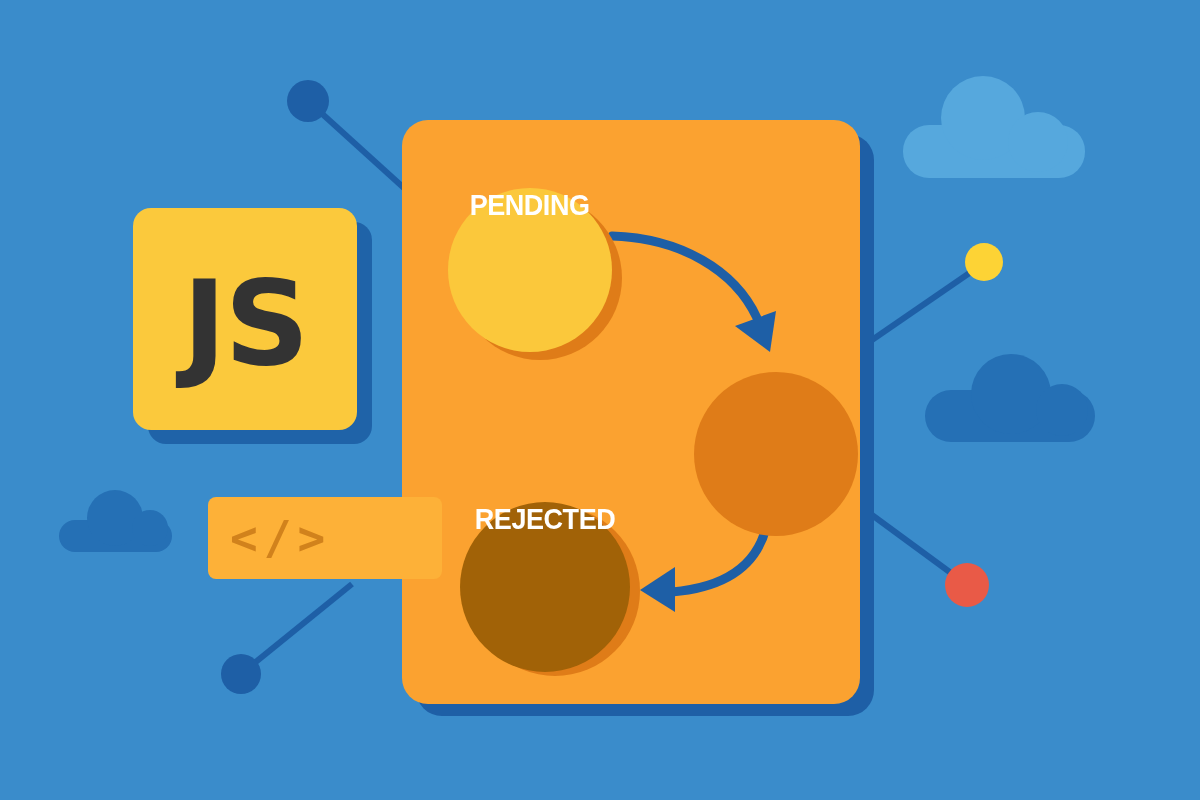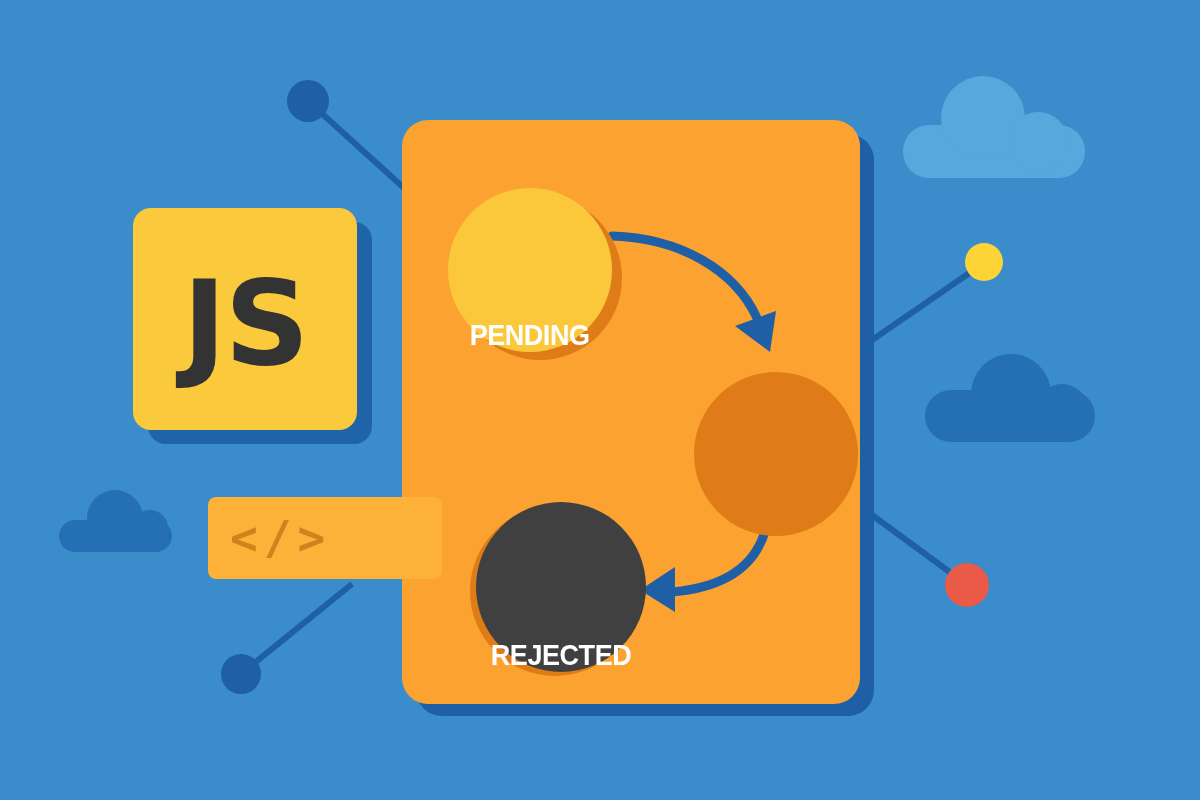--- a/index.html
+++ b/index.html
@@ -40,36 +40,36 @@
       position: absolute; left: 208px; top: 497px; width: 234px; height: 82px;
       background: #fdb138; border-radius: 8px;
       display: flex; align-items: center; padding-left: 22px; box-sizing: border-box;
     }
     .code-tag-text {
       font-family: "DejaVu Sans Mono", monospace; font-weight: bold;
       font-size: 46px; color: #d1821c; letter-spacing: 6px;
     }
 
     .state { position: absolute; border-radius: 50%;
-      display: flex; align-items: flex-end; justify-content: center; }
+      display: flex; align-items: flex-start; justify-content: center; }
     .state-shadow { position: absolute; border-radius: 50%; background: #df7c18; }
     .state-label {
       font-family: "Liberation Sans", sans-serif; font-weight: bold;
       color: #ffffff; font-size: 30px; letter-spacing: -0.5px;
       transform: scaleX(0.9);
     }
 
     .pending-shadow { left: 458px; top: 196px; width: 164px; height: 164px; }
     .pending { left: 448px; top: 188px; width: 164px; height: 164px; background: #fbc83b; }
 
     .fulfilled-shadow { left: 694px; top: 372px; width: 164px; height: 164px; }
     .fulfilled { left: 684px; top: 362px; width: 164px; height: 164px; background: #1f9c9f; }
 
     .rejected-shadow { left: 470px; top: 506px; width: 170px; height: 170px; }
-    .rejected { left: 476px; top: 502px; width: 170px; height: 170px; background: #404040; }
+    .rejected { left: 460px; top: 502px; width: 170px; height: 170px; background: #a16207; }
   </style>
 </head>
 <body>
 
 <div class="stage">
 
   <svg class="bg" width="1200" height="800" viewBox="0 0 1200 800">
 
     <line x1="308" y1="101" x2="404" y2="188" stroke="#1e5fa6" stroke-width="6"></line>
     <line x1="242" y1="673" x2="352" y2="584" stroke="#1e5fa6" stroke-width="6"></line>

